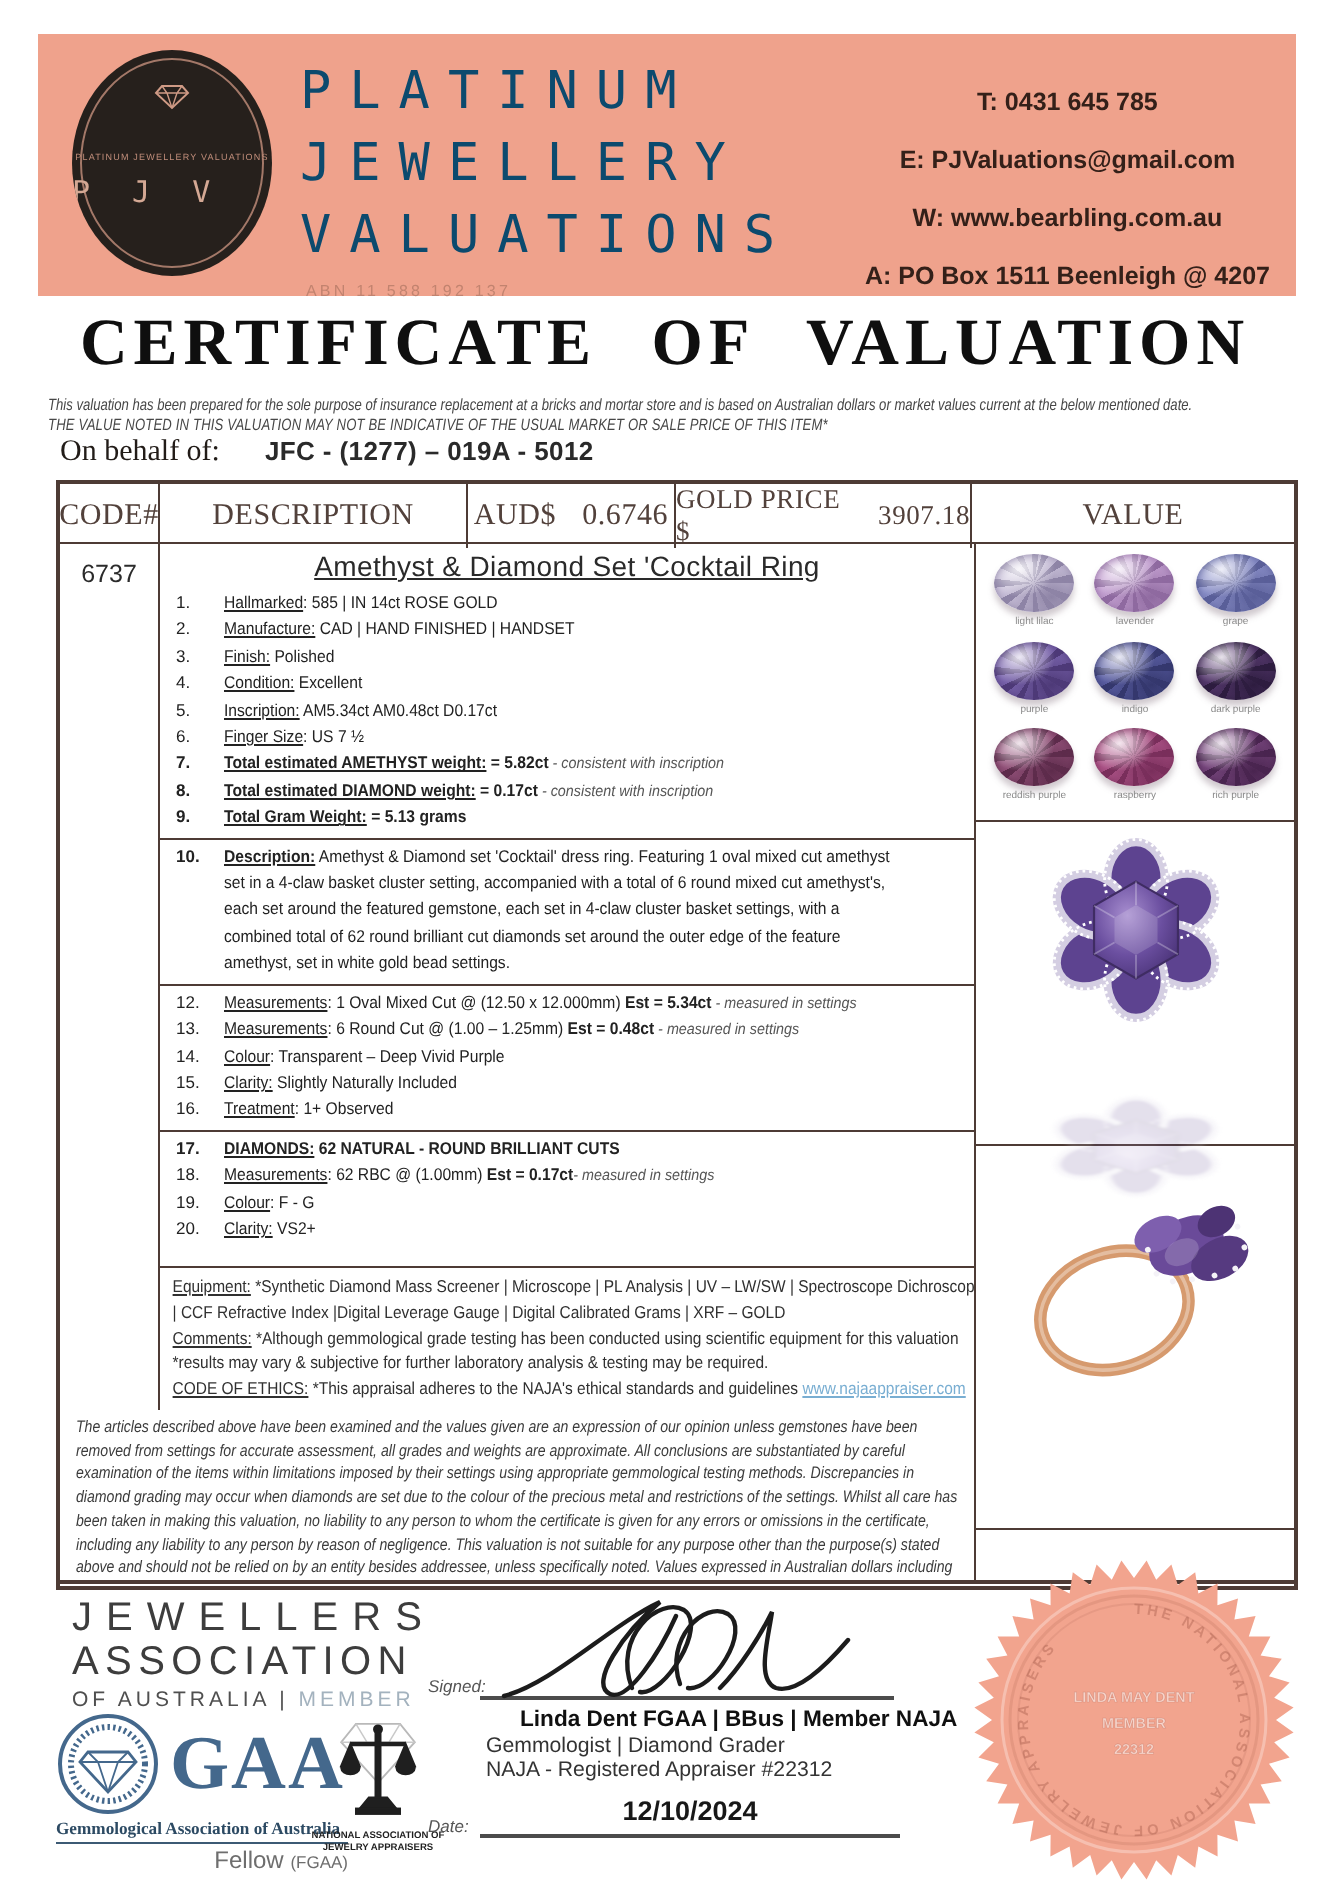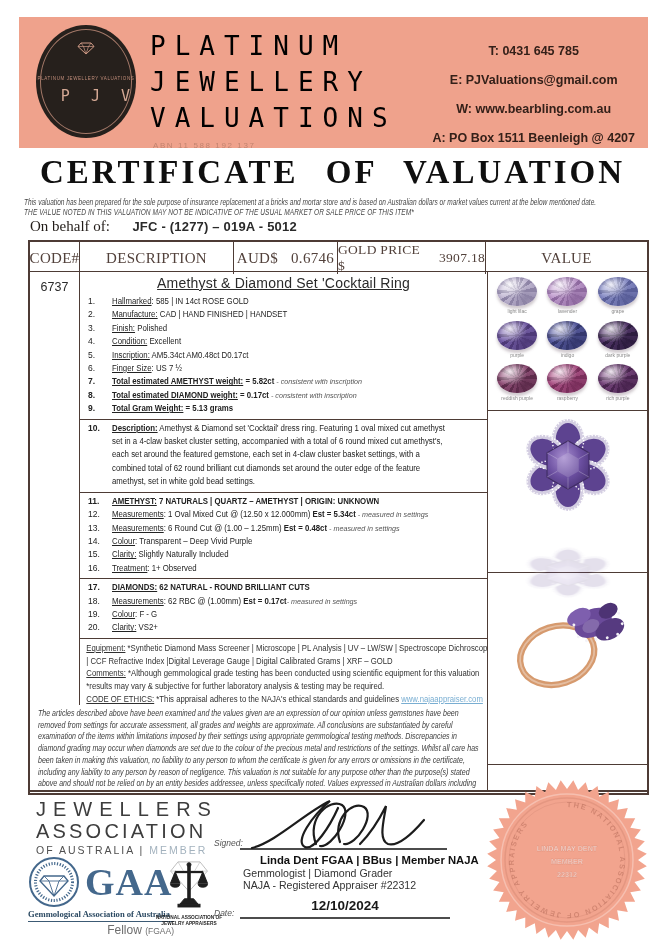--- a/index.html
+++ b/index.html
@@ -7,23 +7,23 @@
        font-family:"Liberation Sans",sans-serif;color:#1c1c1c;}
 
   
   .pjv-header{position:absolute;left:19px;top:17px;width:629px;height:131px;background:#efa28c;}
   .pjv-logo{position:absolute;left:17px;top:8px;width:100px;height:113px;background:#26201c;
             border-radius:50%;overflow:hidden;}
   .pjv-logo::before{content:"";position:absolute;inset:4px;border:1.5px solid rgba(205,150,130,.75);border-radius:50%;}
   .pjv-logo .dia{position:absolute;left:50%;top:17px;transform:translateX(-50%);}
   .pjv-ring-text{position:absolute;left:0;right:0;top:51px;text-align:center;font-size:4.5px;
                  letter-spacing:.6px;color:#c08d7a;white-space:nowrap;}
-  .pjv-mono{position:absolute;left:0;right:0;top:62px;text-align:right;font-size:15px;
+  .pjv-mono{position:absolute;left:0;right:0;top:62px;text-align:left;font-size:15px;
             letter-spacing:6px;color:#d4a894;font-family:"DejaVu Sans Mono",monospace;}
-  .pjv-title{position:absolute;left:131px;top:11px;color:#000000;
+  .pjv-title{position:absolute;left:131px;top:11px;color:#0c4a6e;
              font-family:"DejaVu Sans Mono",monospace;font-size:26px;line-height:36px;letter-spacing:9px;}
   .pjv-abn{position:absolute;left:134px;top:124px;font-size:8px;letter-spacing:1.6px;color:#c2836f;}
   .pjv-contacts{position:absolute;right:13px;top:20px;text-align:center;color:#342019;
                 font-size:12.5px;font-weight:bold;line-height:29px;}
 
   
   .cert-title{position:absolute;left:0;top:154px;width:665px;text-align:center;
               font-family:"Liberation Serif",serif;font-weight:bold;font-size:33px;
               letter-spacing:3px;word-spacing:16px;color:#0f0f0f;}
   .disclaimer{position:absolute;left:24px;top:198px;width:125%;transform:scaleX(.8);
@@ -219,24 +219,20 @@
               </div>
             </div>
             <div class="section">
               <div class="item-row">
                 <span class="item-num b">10.</span>
                 <span class="item-body"><span class="u b">Description:</span><span> Amethyst &amp; Diamond set 'Cocktail' dress ring. Featuring 1 oval mixed cut amethyst set in a 4-claw basket cluster setting, accompanied with a total of 6 round mixed cut amethyst's, each set around the featured gemstone, each set in 4-claw cluster basket settings, with a combined total of 62 round brilliant cut diamonds set around the outer edge of the feature amethyst, set in white gold bead settings.</span></span>
               </div>
             </div>
             <div class="section">
               <div class="item-row">
-                <span class="item-num b">11.</span>
-                <span class="item-body"><span class="u b">AMETHYST:</span><span class="b"> 7 NATURALS | QUARTZ – AMETHYST | ORIGIN: UNKNOWN</span></span>
-              </div>
-              <div class="item-row">
                 <span class="item-num">12.</span>
                 <span class="item-body"><span class="u">Measurements</span><span>: 1 Oval Mixed Cut @ (12.50 x 12.000mm) </span><span class="b">Est = 5.34ct</span><span class="note"> - measured in settings</span></span>
               </div>
               <div class="item-row">
                 <span class="item-num">13.</span>
                 <span class="item-body"><span class="u">Measurements</span><span>: 6 Round Cut @ (1.00 – 1.25mm) </span><span class="b">Est = 0.48ct</span><span class="note"> - measured in settings</span></span>
               </div>
               <div class="item-row">
                 <span class="item-num">14.</span>
                 <span class="item-body"><span class="u">Colour</span><span>: Transparent – Deep Vivid Purple</span></span>

